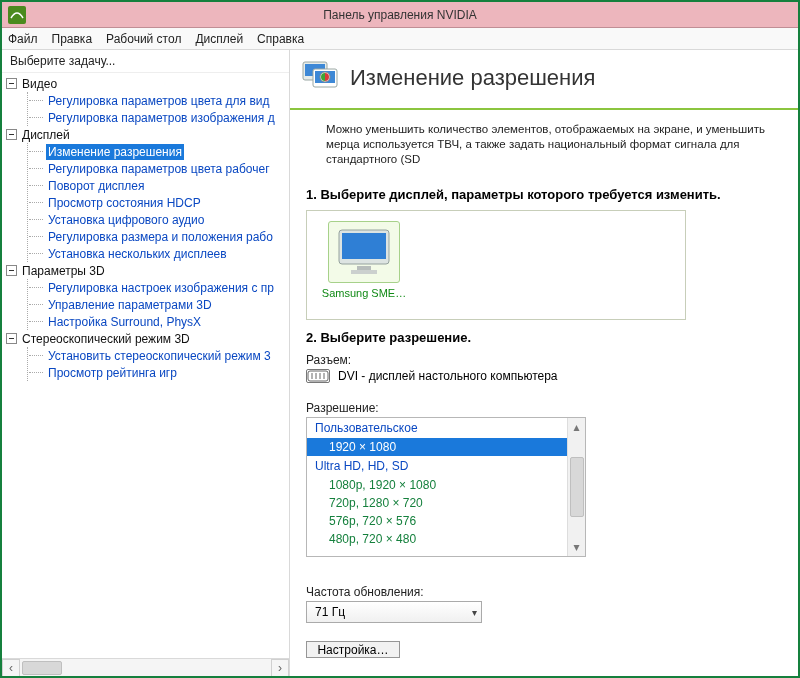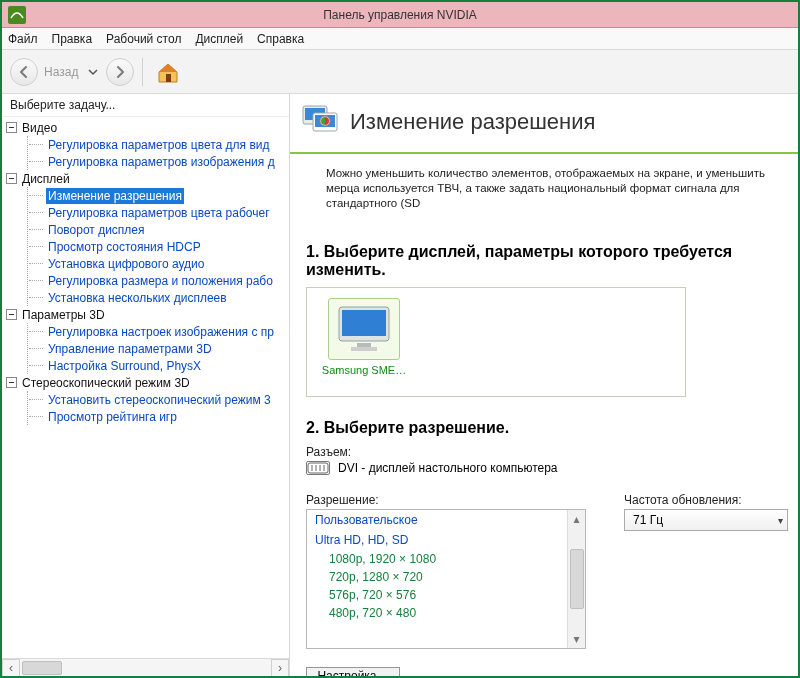--- a/index.html
+++ b/index.html
@@ -56,29 +56,29 @@
   .hscroll .arrow{width:18px;height:18px;display:flex;align-items:center;justify-content:center;color:#666;border:1px solid #D0D0D0;}
   .hscroll .thumb{width:40px;height:14px;background:#D8D8D8;border:1px solid #BFBFBF;border-radius:2px;margin-left:2px;}
   .hscroll .track{flex:1;display:flex;align-items:center;}
   
   .content{flex:1;background:#FFF;overflow:hidden;display:flex;flex-direction:column;}
   .heading-area{border-bottom:2px solid var(--nv-green);padding:8px 0 10px 10px;display:flex;align-items:center;gap:10px;}
   .heading-area .h{font-size:22px;color:#333;font-weight:normal;}
   .monicon{width:40px;height:40px;}
   .desc{padding:12px 4px 10px 36px;font-size:11.5px;color:#222;line-height:15px;}
   .body{padding:0 10px 10px 16px;overflow:hidden;}
-  .step{font-size:16px;font-weight:bold;color:#000;margin:22px 0 8px 0;}
+  .step{font-size:13px;font-weight:bold;color:#000;margin:10px 0 8px 0;}
   .display-pick{border:1px solid var(--box-border);padding:10px 12px 4px 12px;width:380px;height:110px;display:flex;align-items:flex-start;}
   .disp{display:flex;flex-direction:column;align-items:center;width:90px;gap:4px;}
   .disp-thumb{width:72px;height:62px;border:1px solid var(--hl-border);border-radius:3px;display:flex;align-items:center;justify-content:center;background:#F3FBE8;}
   .disp-name{color:#118A16;font-size:11px;text-align:center;width:90px;white-space:nowrap;overflow:hidden;text-overflow:ellipsis;}
   .field-label{font-size:12px;color:#222;margin:8px 0 2px 0;}
   .conn-row{display:flex;align-items:center;gap:8px;margin-bottom:10px;}
   .conn-icon{width:24px;height:14px;border:1px solid #777;border-radius:2px;display:flex;align-items:center;justify-content:center;font-size:8px;color:#555;}
-  .two-col{display:flex;gap:38px;align-items:flex-start;}
+  .two-col{display:flex;gap:20px;align-items:flex-start;flex-direction:column;}
   .reslist{width:280px;height:140px;border:1px solid var(--border);background:#FFF;overflow:hidden;position:relative;}
   .reslist .inner{position:absolute;inset:0 18px 0 0;overflow:hidden;}
   .vsc{position:absolute;right:0;top:0;width:18px;bottom:0;background:#F1F1F1;border-left:1px solid #DDD;display:flex;flex-direction:column;justify-content:space-between;align-items:center;}
   .vsc .arrow{height:18px;width:100%;display:flex;align-items:center;justify-content:center;color:#777;}
   .vsc .thumb{width:14px;height:60px;background:#D8D8D8;border:1px solid #BFBFBF;border-radius:2px;}
   .reslist .group{color:var(--link);font-size:12px;padding:3px 8px 3px 8px;}
   .reslist .opt{color:#15803d;font-size:12px;padding:2px 8px 2px 22px;}
   .reslist .opt.sel{background:var(--selected);color:#FFF;}
   .freqbox{width:176px;}
   .select{height:22px;border:1px solid #AAA;display:flex;align-items:center;justify-content:space-between;padding:0 4px 0 8px;background:linear-gradient(#FFF,#F0F0F0);font-size:12px;}
@@ -102,46 +102,20 @@
   </div>
 
   <div class="menubar">
     <span>Файл</span>
     <span>Правка</span>
     <span>Рабочий стол</span>
     <span>Дисплей</span>
     <span>Справка</span>
   </div>
 
-  <div class="toolbar">
-    <div class="navbtn">
-      <svg width="16" height="16" viewBox="0 0 16 16">
-          <path d="M10 3 L5 8 L10 13" stroke="#7A7A7A" stroke-width="2" fill="none" stroke-linecap="round" stroke-linejoin="round"></path>
-        </svg>
-    </div>
-    <span class="label">Назад</span>
-    <div class="dropbtn">
-      <svg width="10" height="10" viewBox="0 0 10 10">
-          <path d="M1 3 L5 7 L9 3" stroke="#555" stroke-width="1.5" fill="none"></path>
-        </svg>
-    </div>
-    <div class="navbtn">
-      <svg width="16" height="16" viewBox="0 0 16 16">
-          <path d="M6 3 L11 8 L6 13" stroke="#7A7A7A" stroke-width="2" fill="none" stroke-linecap="round" stroke-linejoin="round"></path>
-        </svg>
-    </div>
-    <div class="sep"></div>
-    <div class="homebtn">
-      <svg width="26" height="24" viewBox="0 0 26 24">
-          <path d="M4 12 L13 4 L22 12 L22 22 L4 22 Z" fill="#F6C15A" stroke="#B78221"></path>
-          <path d="M4 12 L13 4 L22 12" fill="#E07F2E"></path>
-          <rect x="11" y="14" width="5" height="8" fill="#7B3E16"></rect>
-        </svg>
-    </div>
-  </div>
 
   <div class="client">
 
     <div class="sidebar">
       <div class="sidebar-title">Выберите задачу...</div>
       <div class="tree" id="tree">
           <div class="node">
             <div class="expander"></div>
             <div class="row">
               <span class="node-label">Видео</span>
@@ -275,20 +249,21 @@
           </div>
           <div>DVI - дисплей настольного компьютера</div>
         </div>
 
         <div class="two-col">
           <div>
             <div class="field-label">Разрешение:</div>
             <div class="reslist" id="reslist">
               <div class="inner" id="reslist-inner">
                   <div class="group">Пользовательское</div>
+                  <div class="opt sel">1920 × 1080</div>
                   <div class="group">Ultra HD, HD, SD</div>
                   <div class="opt">1080p, 1920 × 1080</div>
                   <div class="opt">720p, 1280 × 720</div>
                   <div class="opt">576p, 720 × 576</div>
                   <div class="opt">480p, 720 × 480</div>
                 </div>
               <div class="vsc">
                 <div class="arrow">▴</div>
                 <div class="thumb"></div>
                 <div class="arrow">▾</div>

